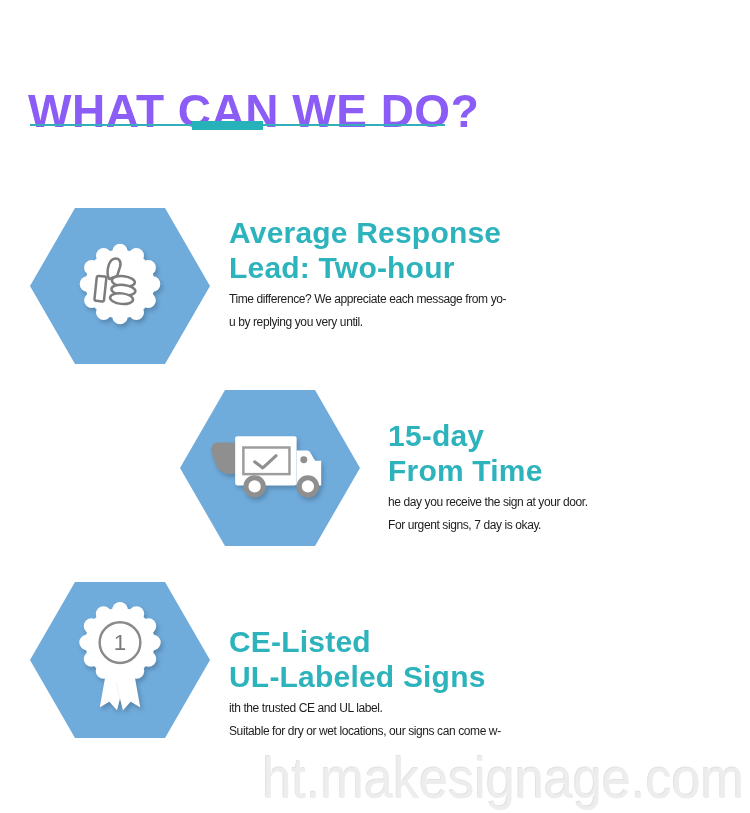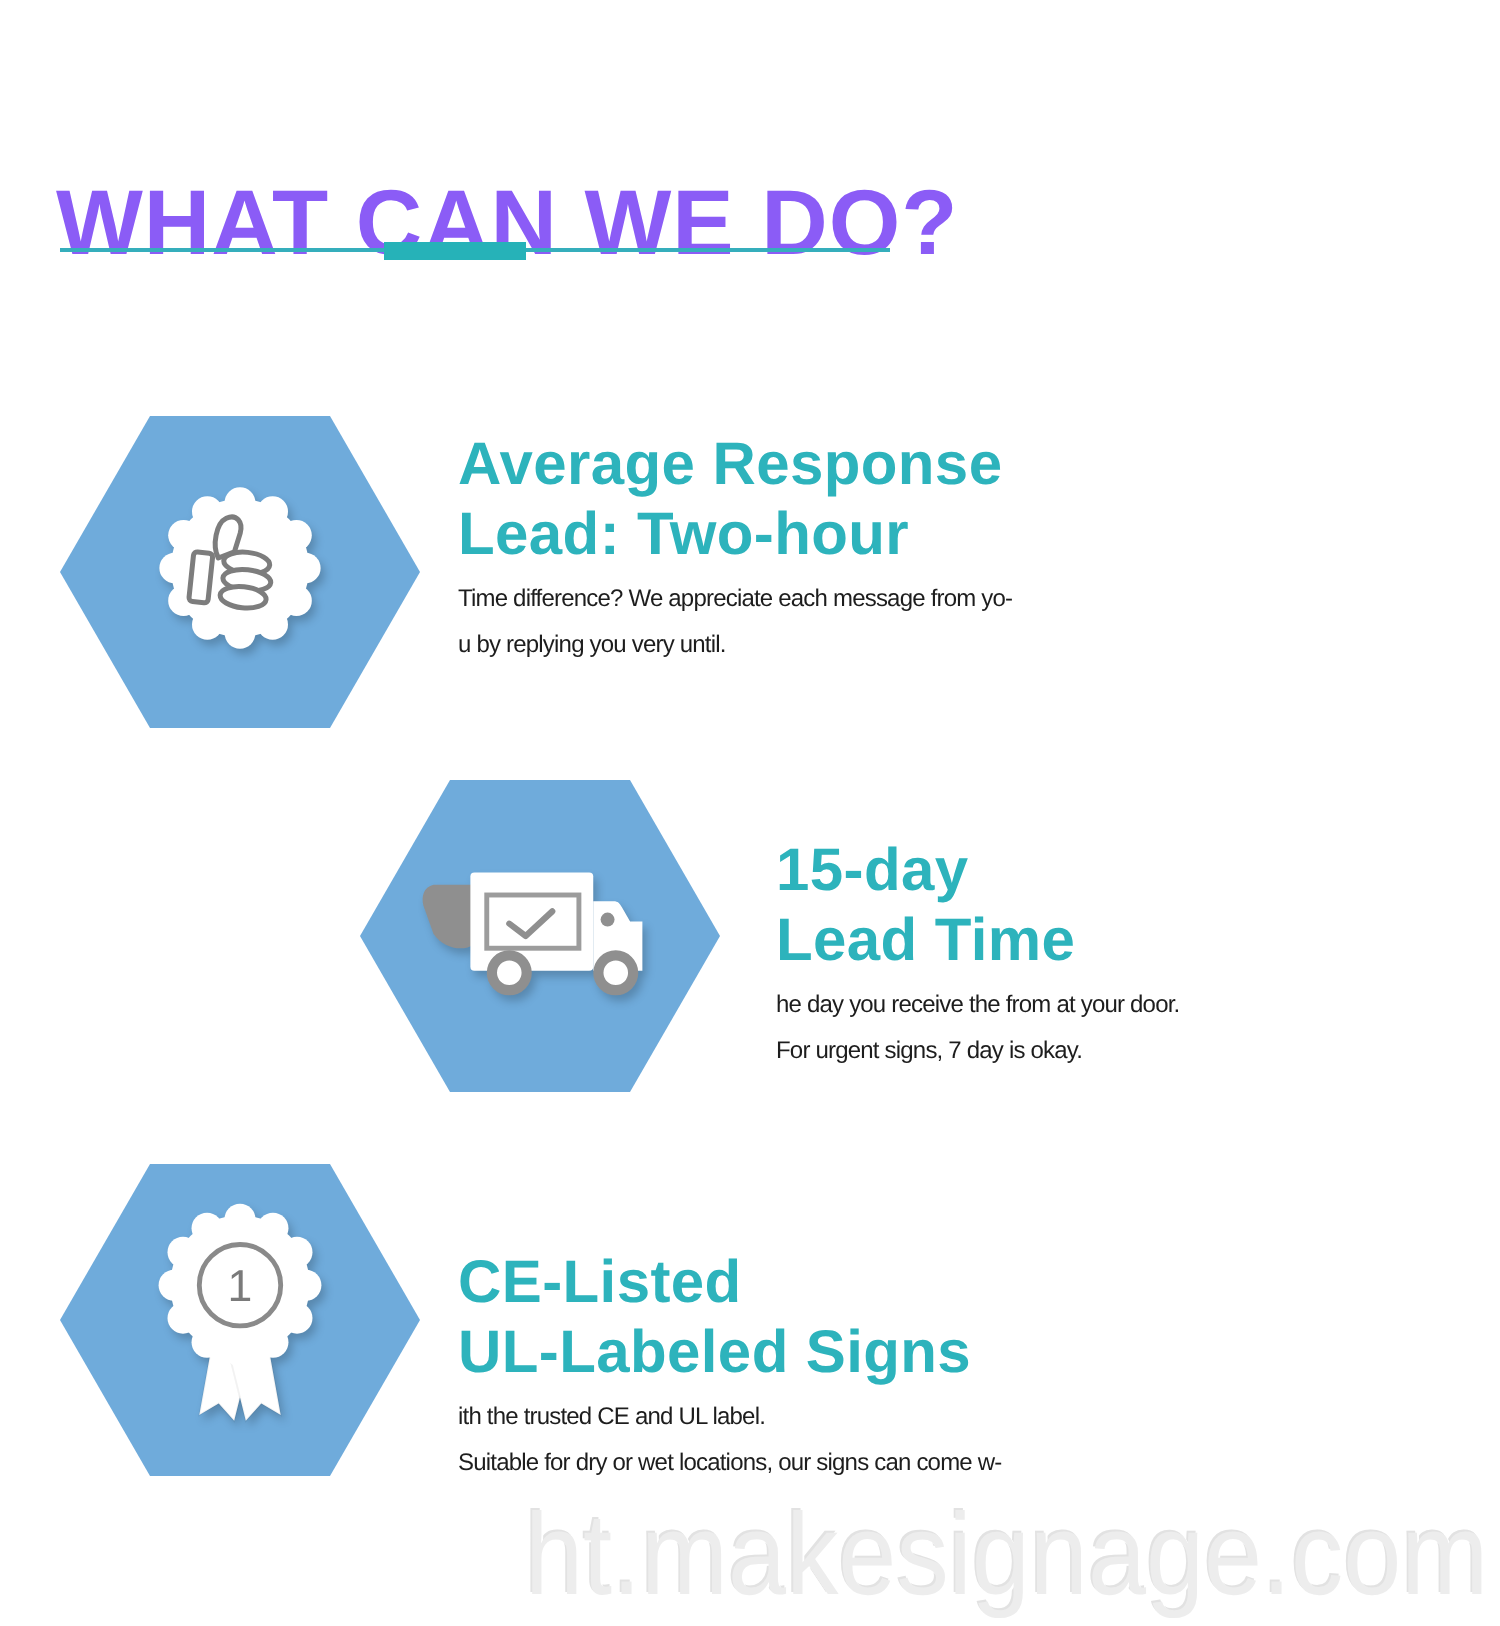--- a/index.html
+++ b/index.html
@@ -129,24 +129,24 @@
         <path d="M45,35 L53,41 L66,29" stroke="#8f8f8f" stroke-width="3" fill="none" stroke-linecap="round" stroke-linejoin="round"></path>
         <path d="M86,24 L96,24 C98,24 99,25 100,27 L104,34 L110,34 L110,58 L86,58 Z" fill="#ffffff"></path>
         <circle cx="93" cy="33" r="3.4" fill="#8f8f8f"></circle>
         <circle cx="45" cy="59" r="8.5" fill="#ffffff" stroke="#8f8f8f" stroke-width="5"></circle>
         <circle cx="97" cy="59" r="8.5" fill="#ffffff" stroke="#8f8f8f" stroke-width="5"></circle>
       </svg>
     </div>
     <div class="text">
       <div class="heading">
         <div>15-day</div>
-        <div>Lead Time</div>
+        <div>From Time</div>
       </div>
       <div class="body">
-        <div>he day you receive the from at your door.</div>
+        <div>he day you receive the sign at your door.</div>
         <div>For urgent signs, 7 day is okay.</div>
       </div>
     </div>
   </div>
 
   <div class="feature s3">
     <div class="hex">
       <svg class="hexbg" width="180" height="156" viewBox="0 0 180 156">
         <polygon points="0,78 45,0 135,0 180,78 135,156 45,156" fill="#6fabdb"></polygon>
       </svg>

